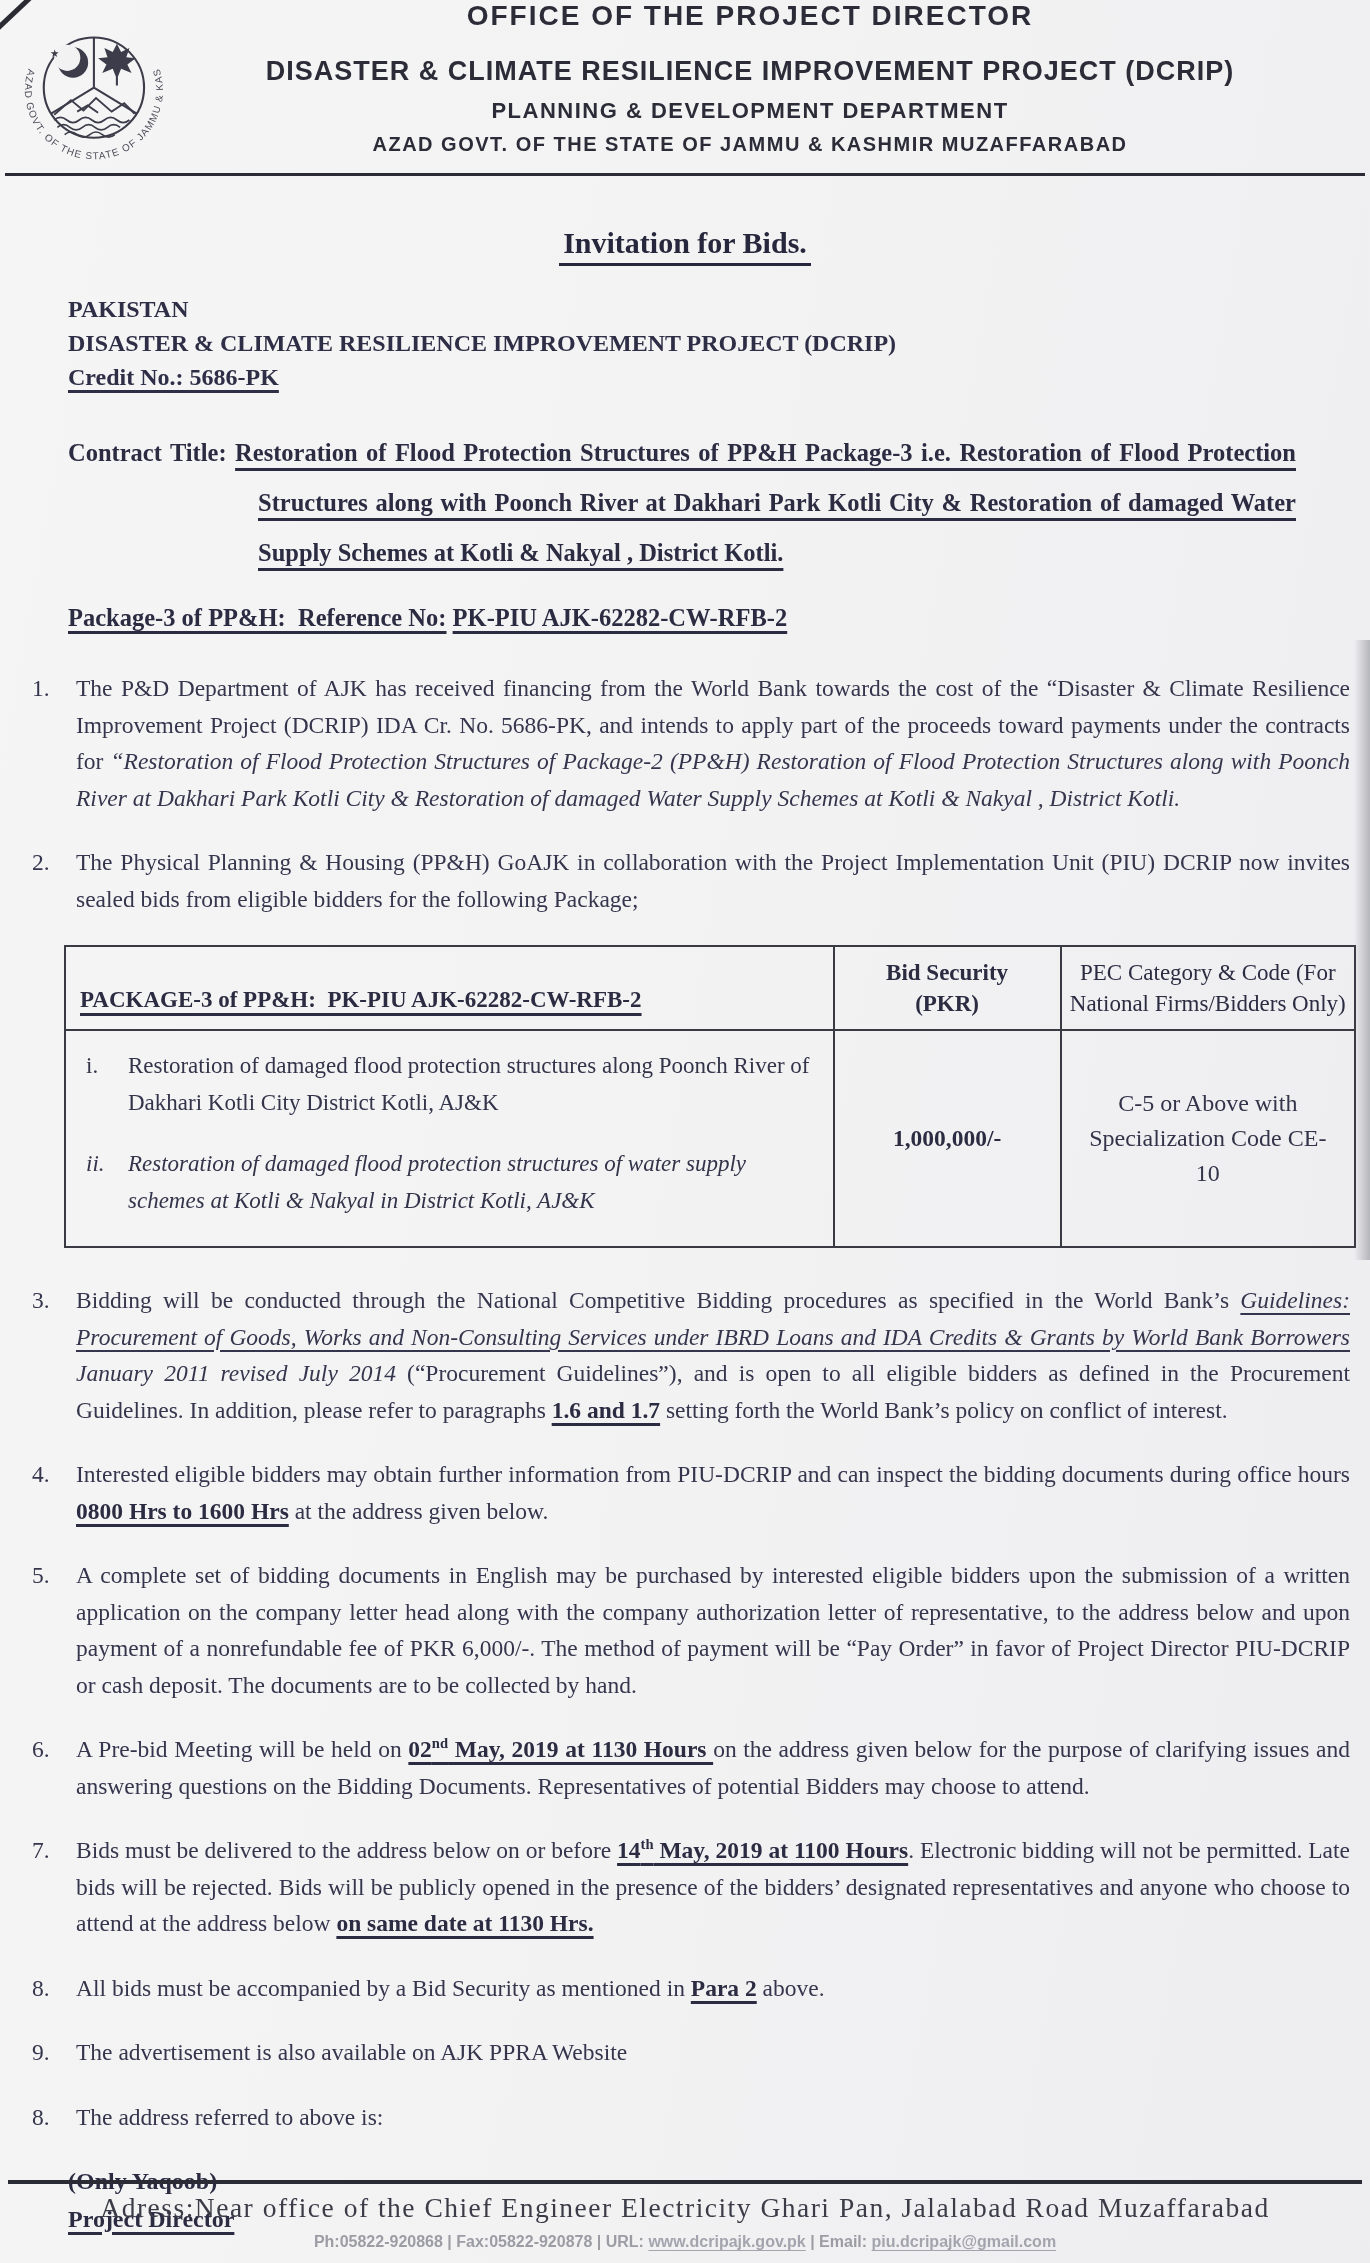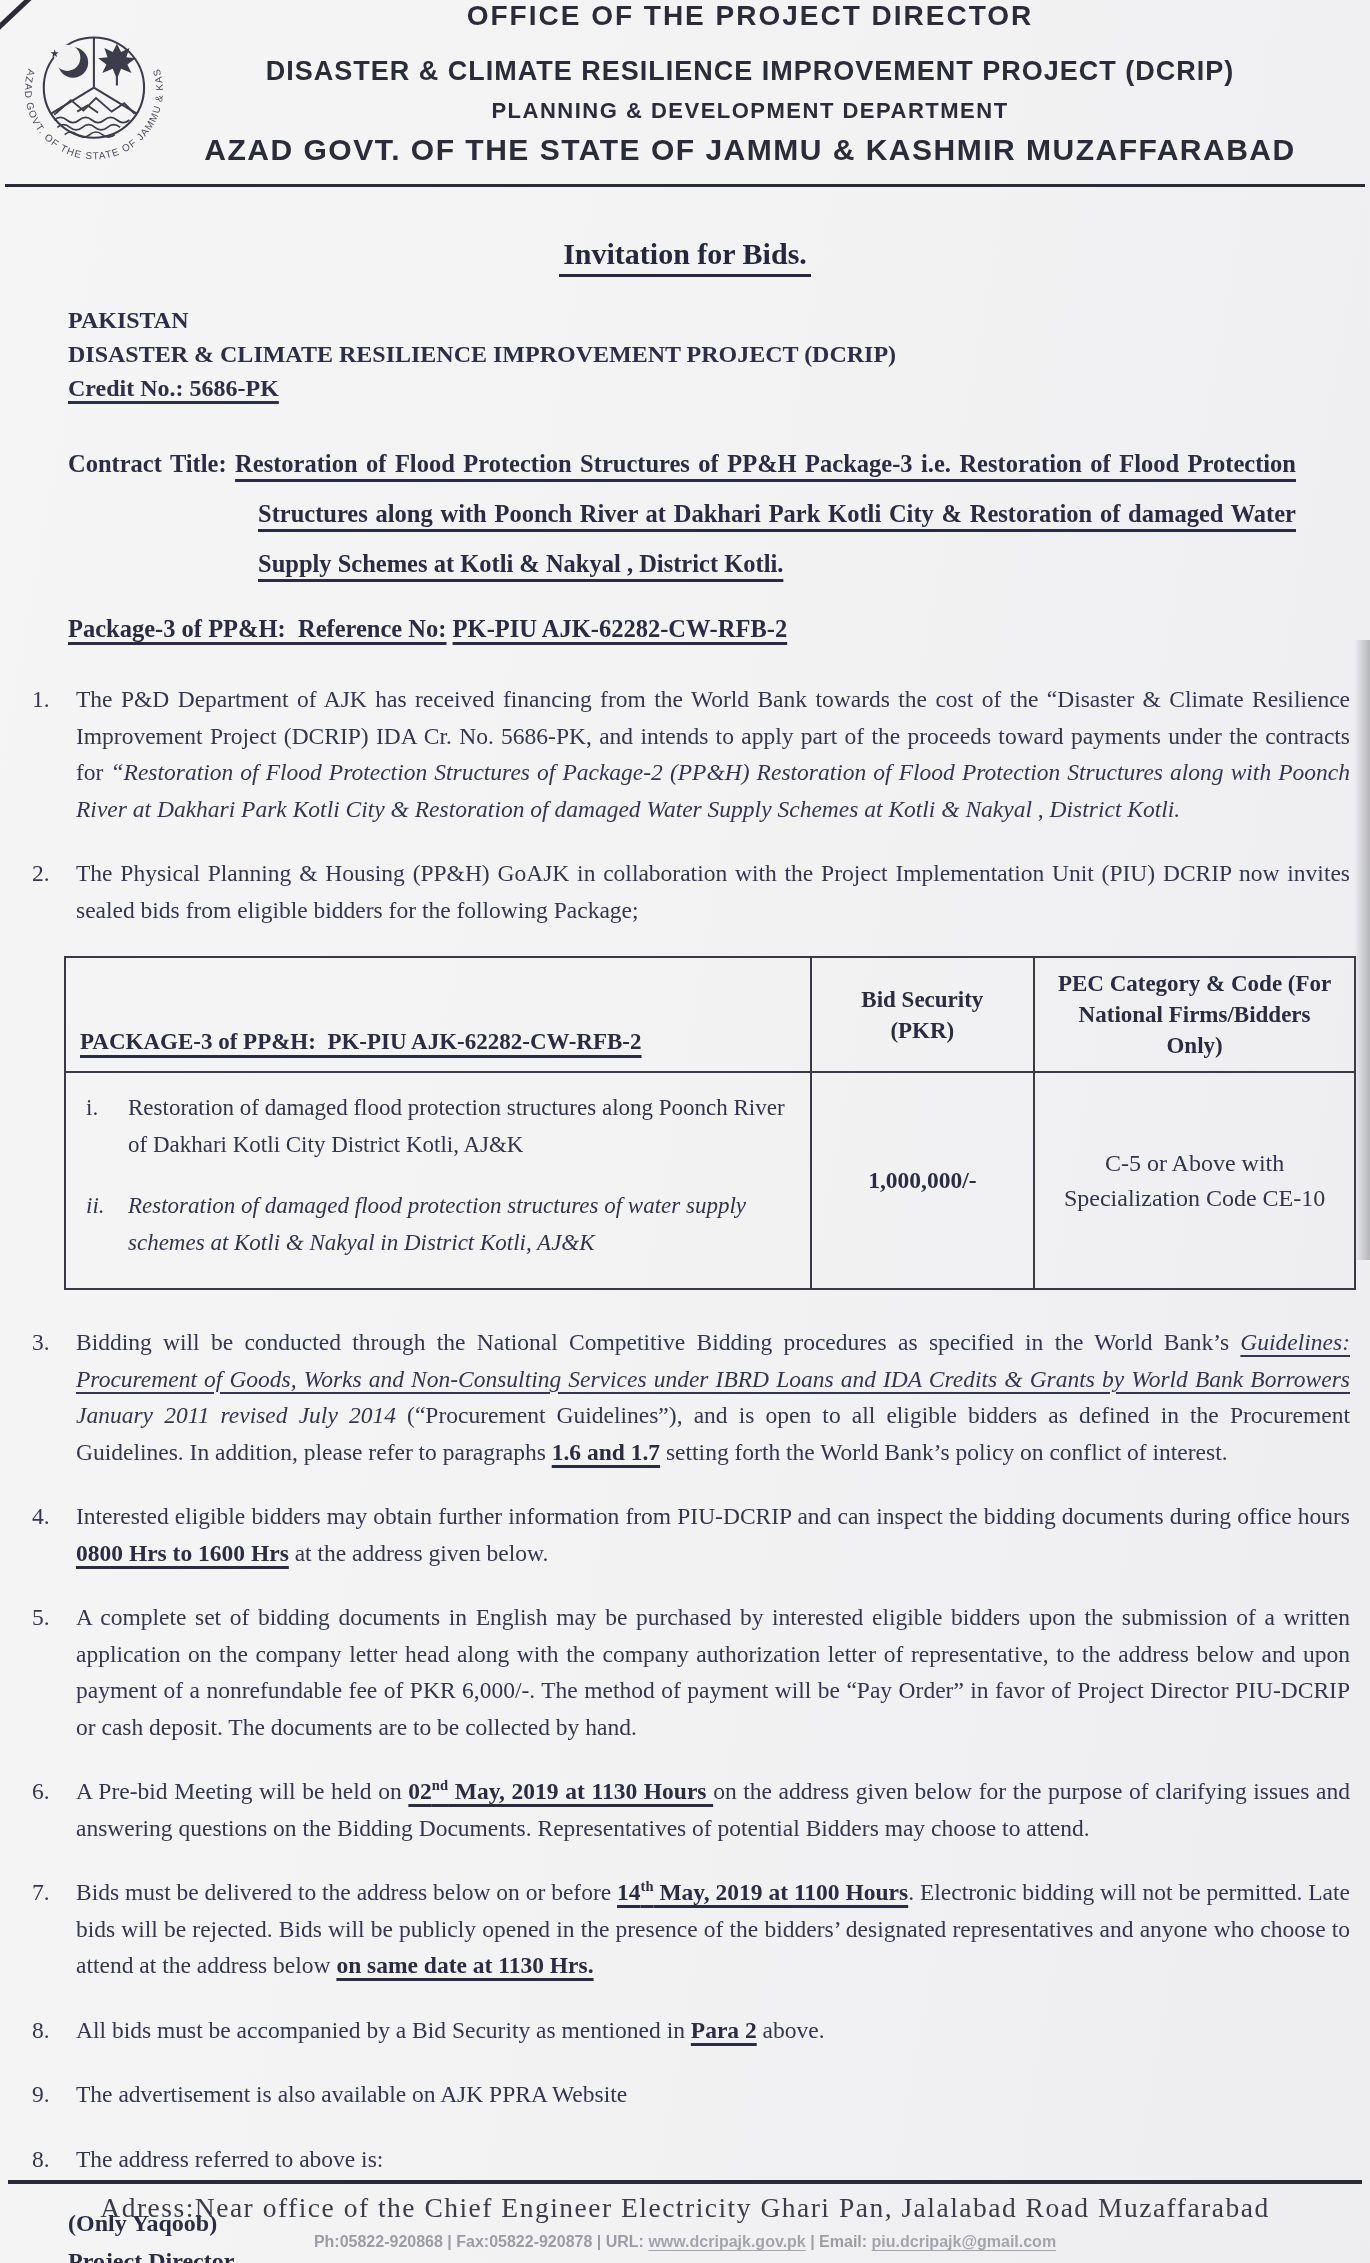--- a/index.html
+++ b/index.html
@@ -12,21 +12,21 @@
   .corner-mark{position:absolute;top:-4px;left:-6px;width:44px;height:40px;}
   .scan-shade{position:absolute;right:0;top:640px;width:16px;height:620px;
     background:linear-gradient(to left,rgba(110,110,122,.45),rgba(110,110,122,0));}
   
   .logo{position:absolute;left:12px;top:4px;}
   .hdr{margin-left:130px;text-align:center;
     font-family:"Liberation Sans",sans-serif;font-weight:bold;color:#2c2c38;}
   .hdr-l1{font-size:28px;letter-spacing:2px;}
   .hdr-l2{font-size:27px;letter-spacing:1px;margin-top:24px;}
   .hdr-l3{font-size:22px;letter-spacing:1.5px;margin-top:11px;}
-  .hdr-l4{font-size:30px;letter-spacing:1.5px;margin-top:9px;}
+  .hdr-l4{font-size:20px;letter-spacing:1.5px;margin-top:9px;}
   .hdr-rule{border:none;border-top:3px solid #2b2b36;margin:17px 5px 0 5px;}
   
   .doc-title{margin-top:50px;text-align:center;}
   .doc-title span{display:inline-block;font-size:30px;font-weight:bold;color:#26263c;
     border-bottom:3px solid #26263c;padding:0 4px 3px 4px;}
   .intro{margin:26px 0 0 68px;font-size:24px;font-weight:bold;line-height:34px;color:#2e2e46;}
   .u{text-decoration:underline;text-decoration-thickness:2.5px;text-underline-offset:5px;}
   
   .contract{margin:34px 74px 0 68px;font-size:24.5px;font-weight:bold;line-height:50px;
     text-align:justify;padding-left:190px;text-indent:-190px;color:#2b2b42;}
@@ -44,22 +44,22 @@
   sup{font-size:0.62em;vertical-align:super;line-height:0;}
   
   .bid-table{border-collapse:collapse;margin:8px 14px 34px 64px;width:1292px;
     font-size:23px;color:#33334a;}
   .bid-table td{border:2.5px solid #3a3a44;}
   .th1{width:812px;text-align:left;vertical-align:bottom;padding:10px 14px 16px 14px;}
   .th1 span{font-weight:bold;color:#2b2b42;text-decoration:underline;
     text-decoration-thickness:2.5px;text-underline-offset:6px;}
   .th2{width:180px;text-align:center;vertical-align:middle;font-weight:bold;
     padding:10px 28px;line-height:31px;color:#2b2b42;}
-  .th3{width:300px;text-align:center;vertical-align:middle;font-weight:bold;
-    padding:10px 21px;line-height:31px;color:#2b2b42;}
+  .th3{width:300px;text-align:center;vertical-align:middle;font-weight:normal;
+    padding:10px 4px;line-height:31px;color:#2b2b42;}
   .tb1{padding:16px 12px 18px 10px;vertical-align:top;}
   .t-item{position:relative;padding-left:52px;line-height:37px;margin-bottom:24px;}
   .t-item:last-child{margin-bottom:9px;font-style:italic;}
   .t-item .rn{position:absolute;left:10px;top:0;}
   .tb2{text-align:center;vertical-align:middle;font-weight:bold;font-size:23.5px;
     color:#2b2b42;padding:0 8px;}
   .tb3{text-align:center;vertical-align:middle;font-size:24px;line-height:35px;padding:0 16px;}
   
   .contact{margin:14px 0 0 68px;font-size:24px;font-weight:bold;line-height:37.5px;color:#2b2b42;}
   

